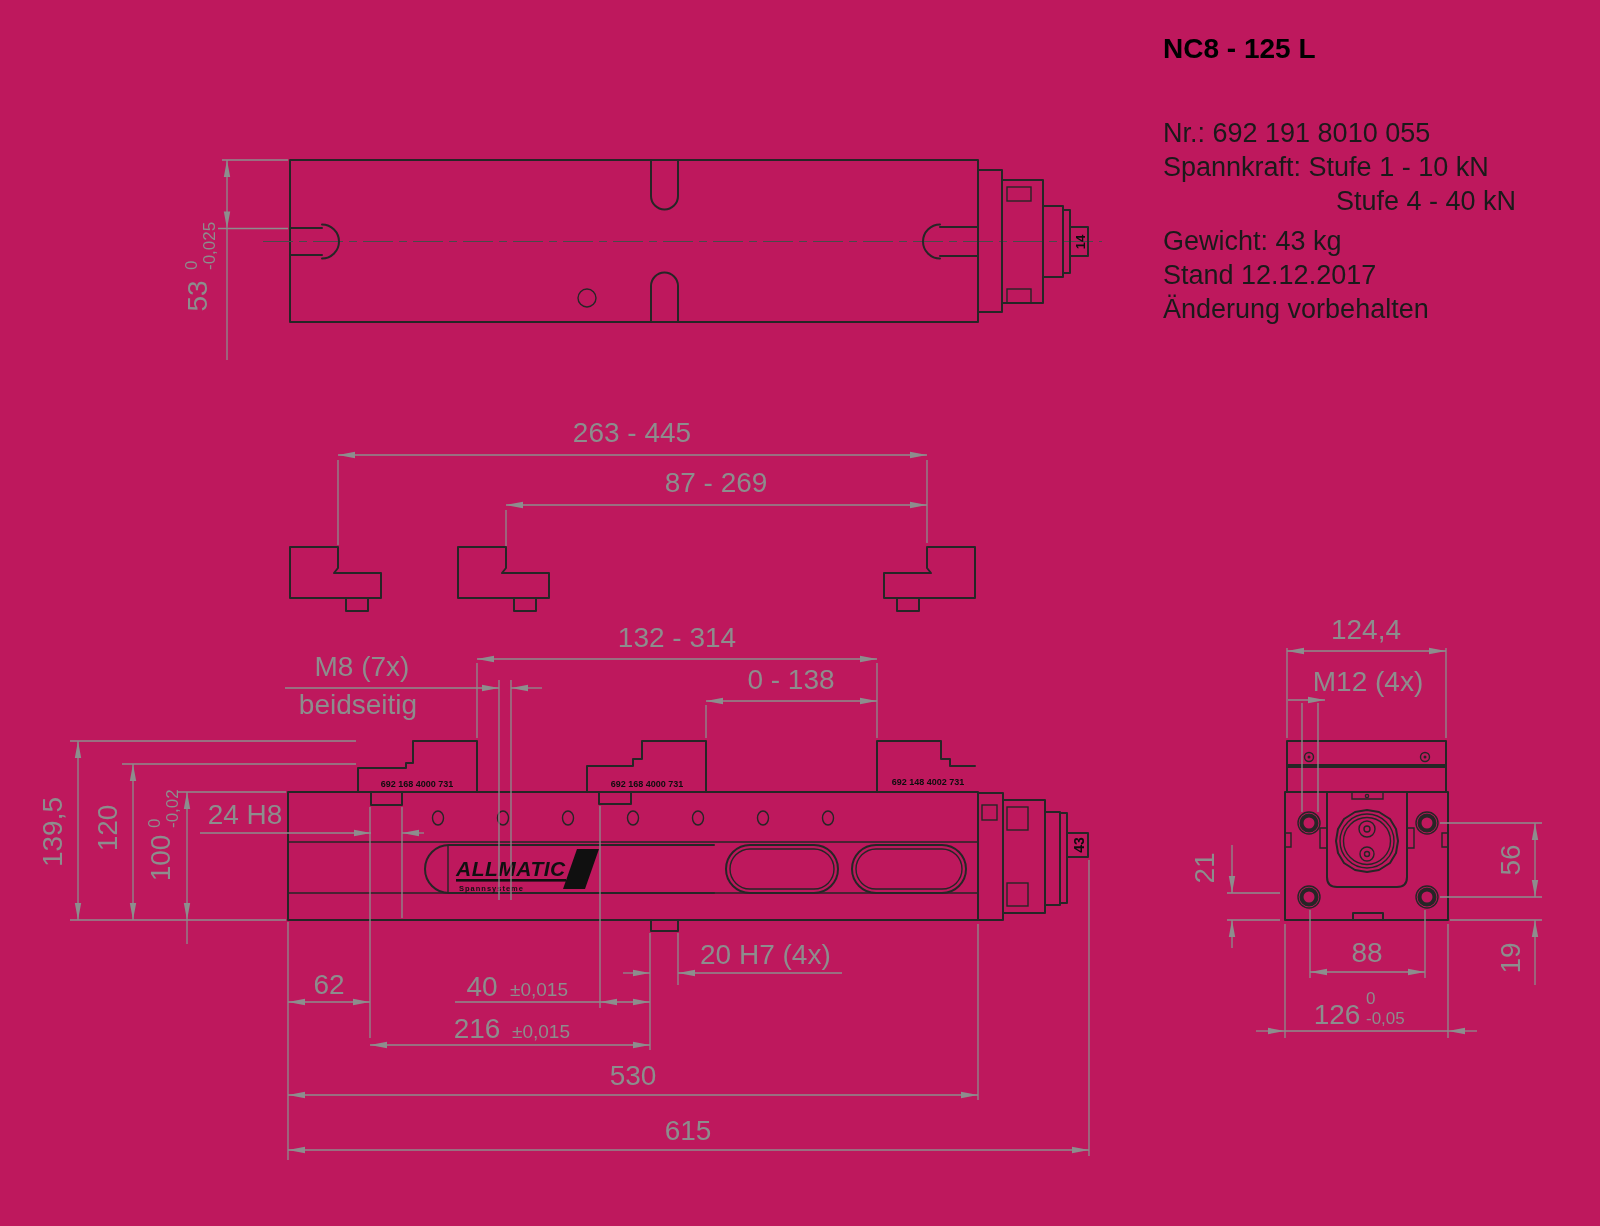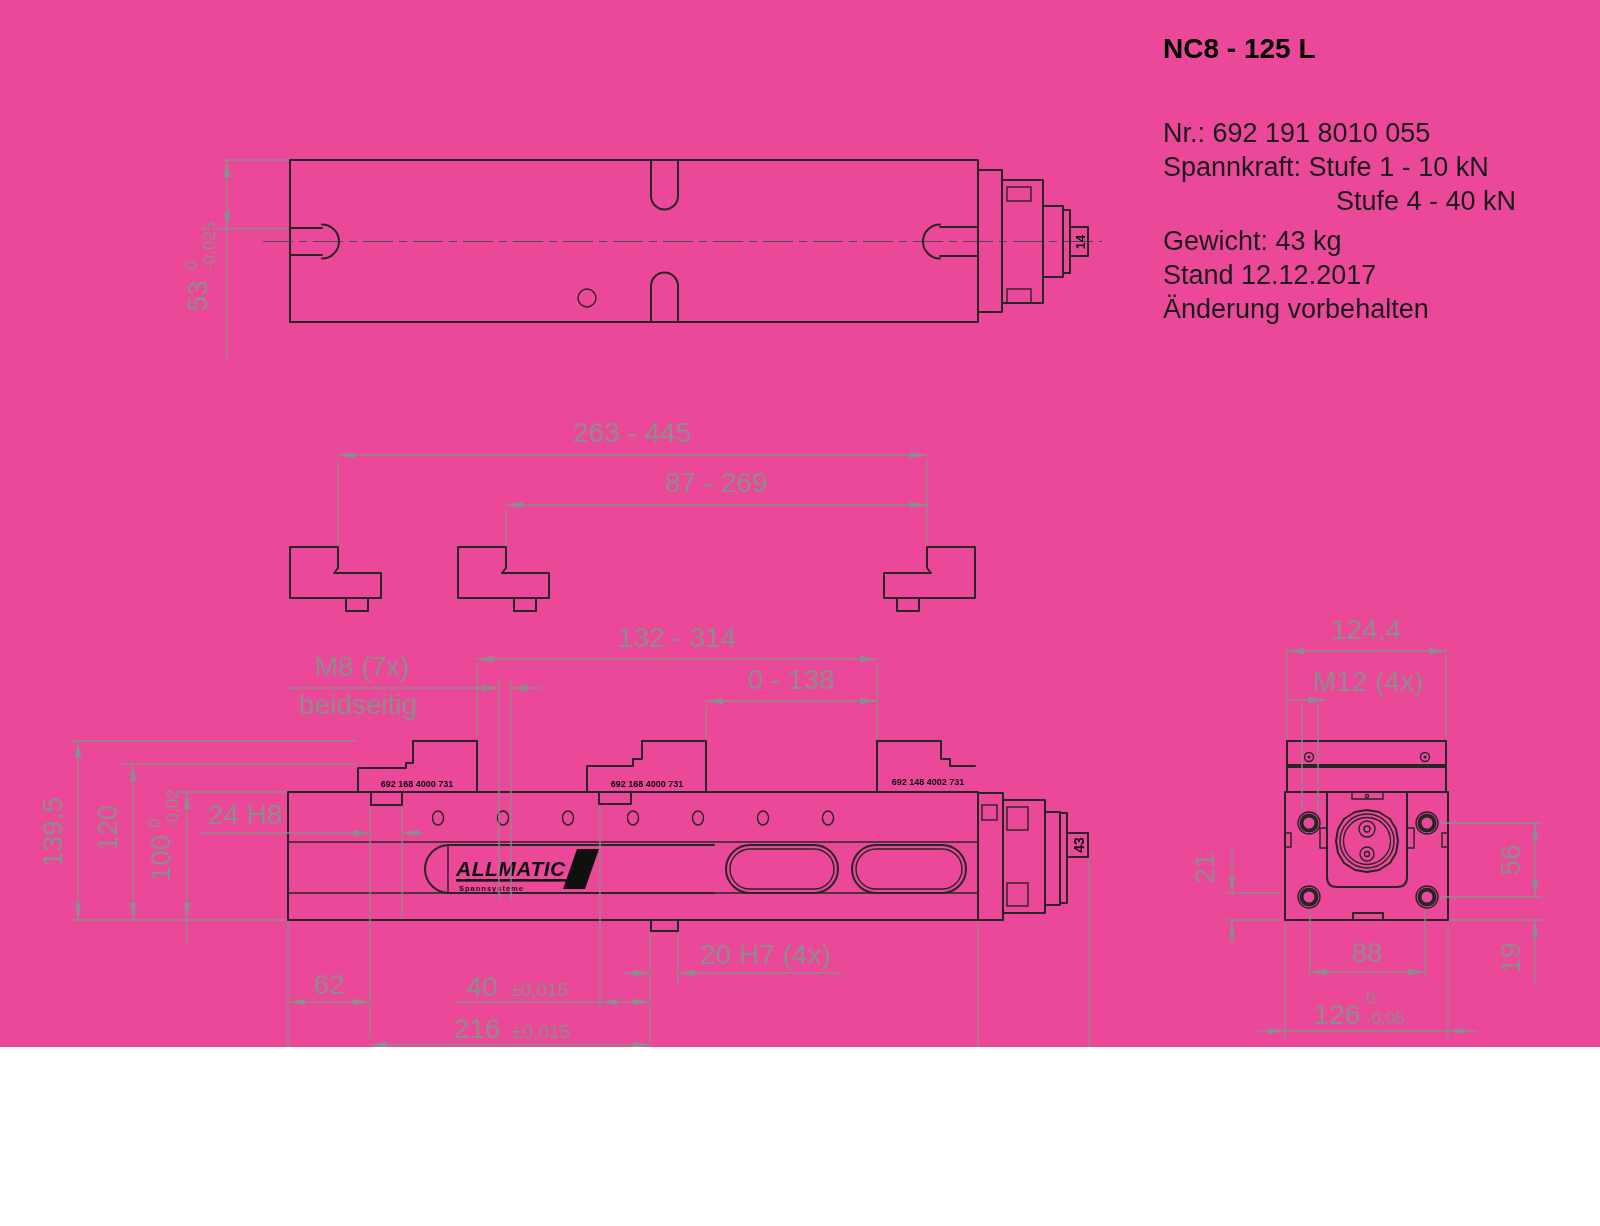--- a/index.html
+++ b/index.html
@@ -1,16 +1,16 @@
 <!DOCTYPE html>
 <html><head>
 <meta charset="utf-8">
 <style>
   html,body{margin:0;padding:0;background:#ffffff;}
-  .page{width:1600px;height:1047px;position:relative;background:#ec4899;overflow:hidden;}
+  .page{width:1600px;height:1226px;position:relative;background:#be185d;overflow:hidden;}
   svg{display:block}
   .geo{stroke:#262626;stroke-width:2;fill:none;stroke-linejoin:round;stroke-linecap:round}
   .geo2{stroke:#262626;stroke-width:1.4;fill:none}
   .geob{stroke:#262626;stroke-width:4;fill:none}
   .dim{stroke:#8d8d8d;stroke-width:1.3;fill:none}
   .dimt{fill:#8d8d8d;font:28px "Liberation Sans",sans-serif}
   .dimts{fill:#8d8d8d;font:17px "Liberation Sans",sans-serif}
   .dimtm{fill:#8d8d8d;font:19px "Liberation Sans",sans-serif}
   .plate{fill:#0d0d0d;font:bold 9px "Liberation Sans",sans-serif}
   .darkt{fill:#0d0d0d;font:bold 14px "Liberation Sans",sans-serif}

